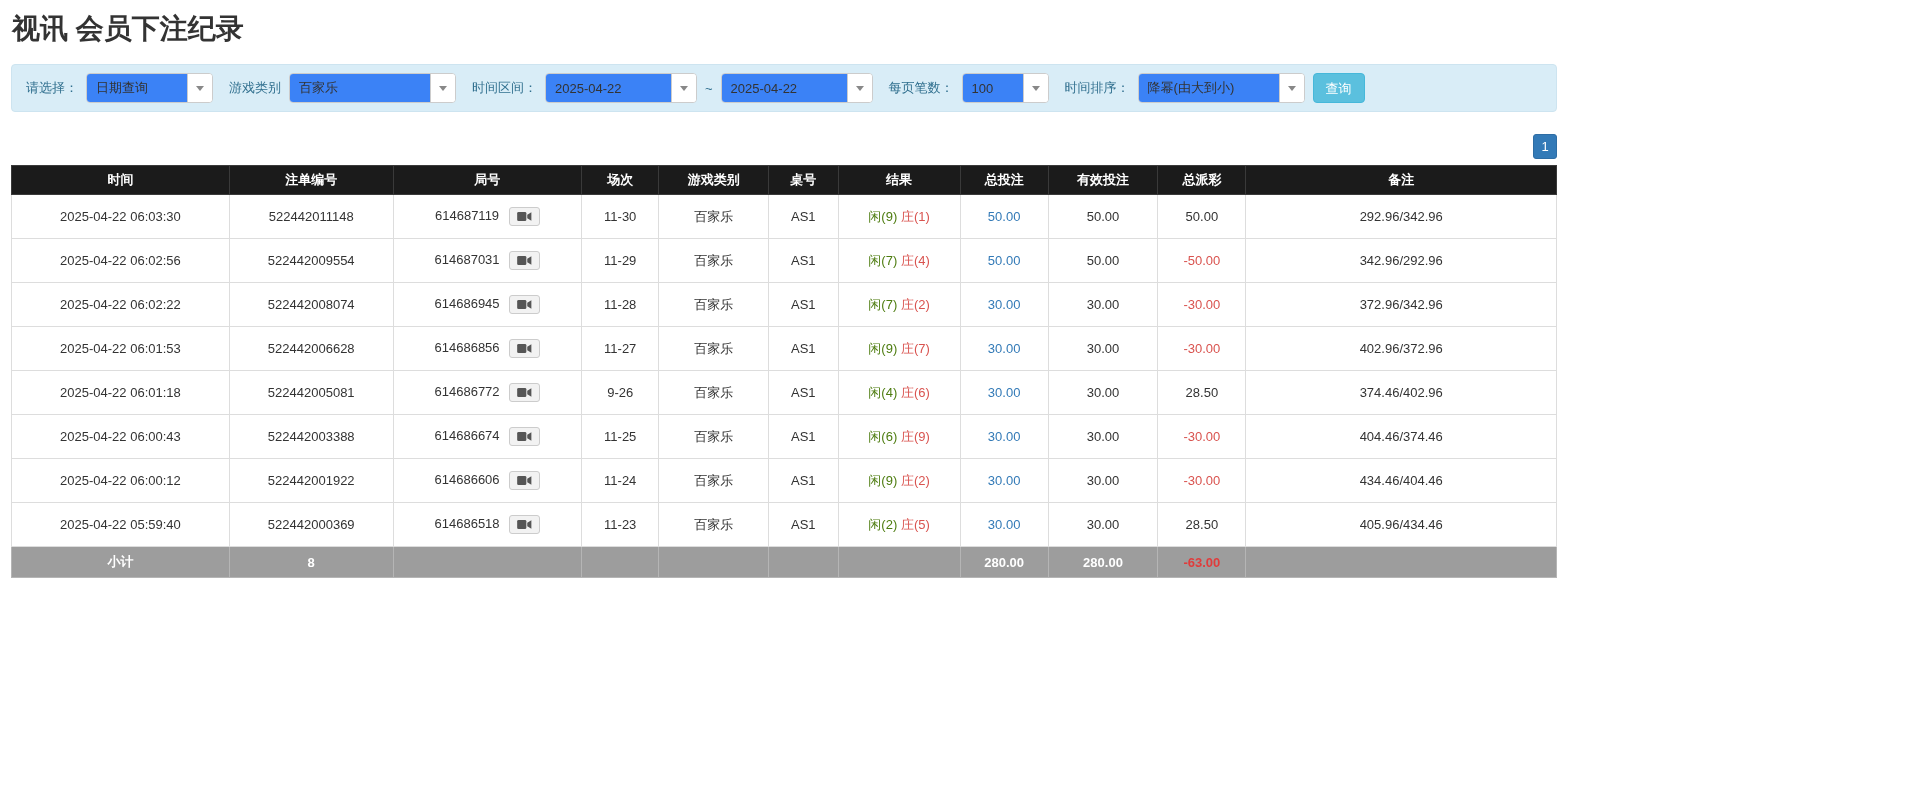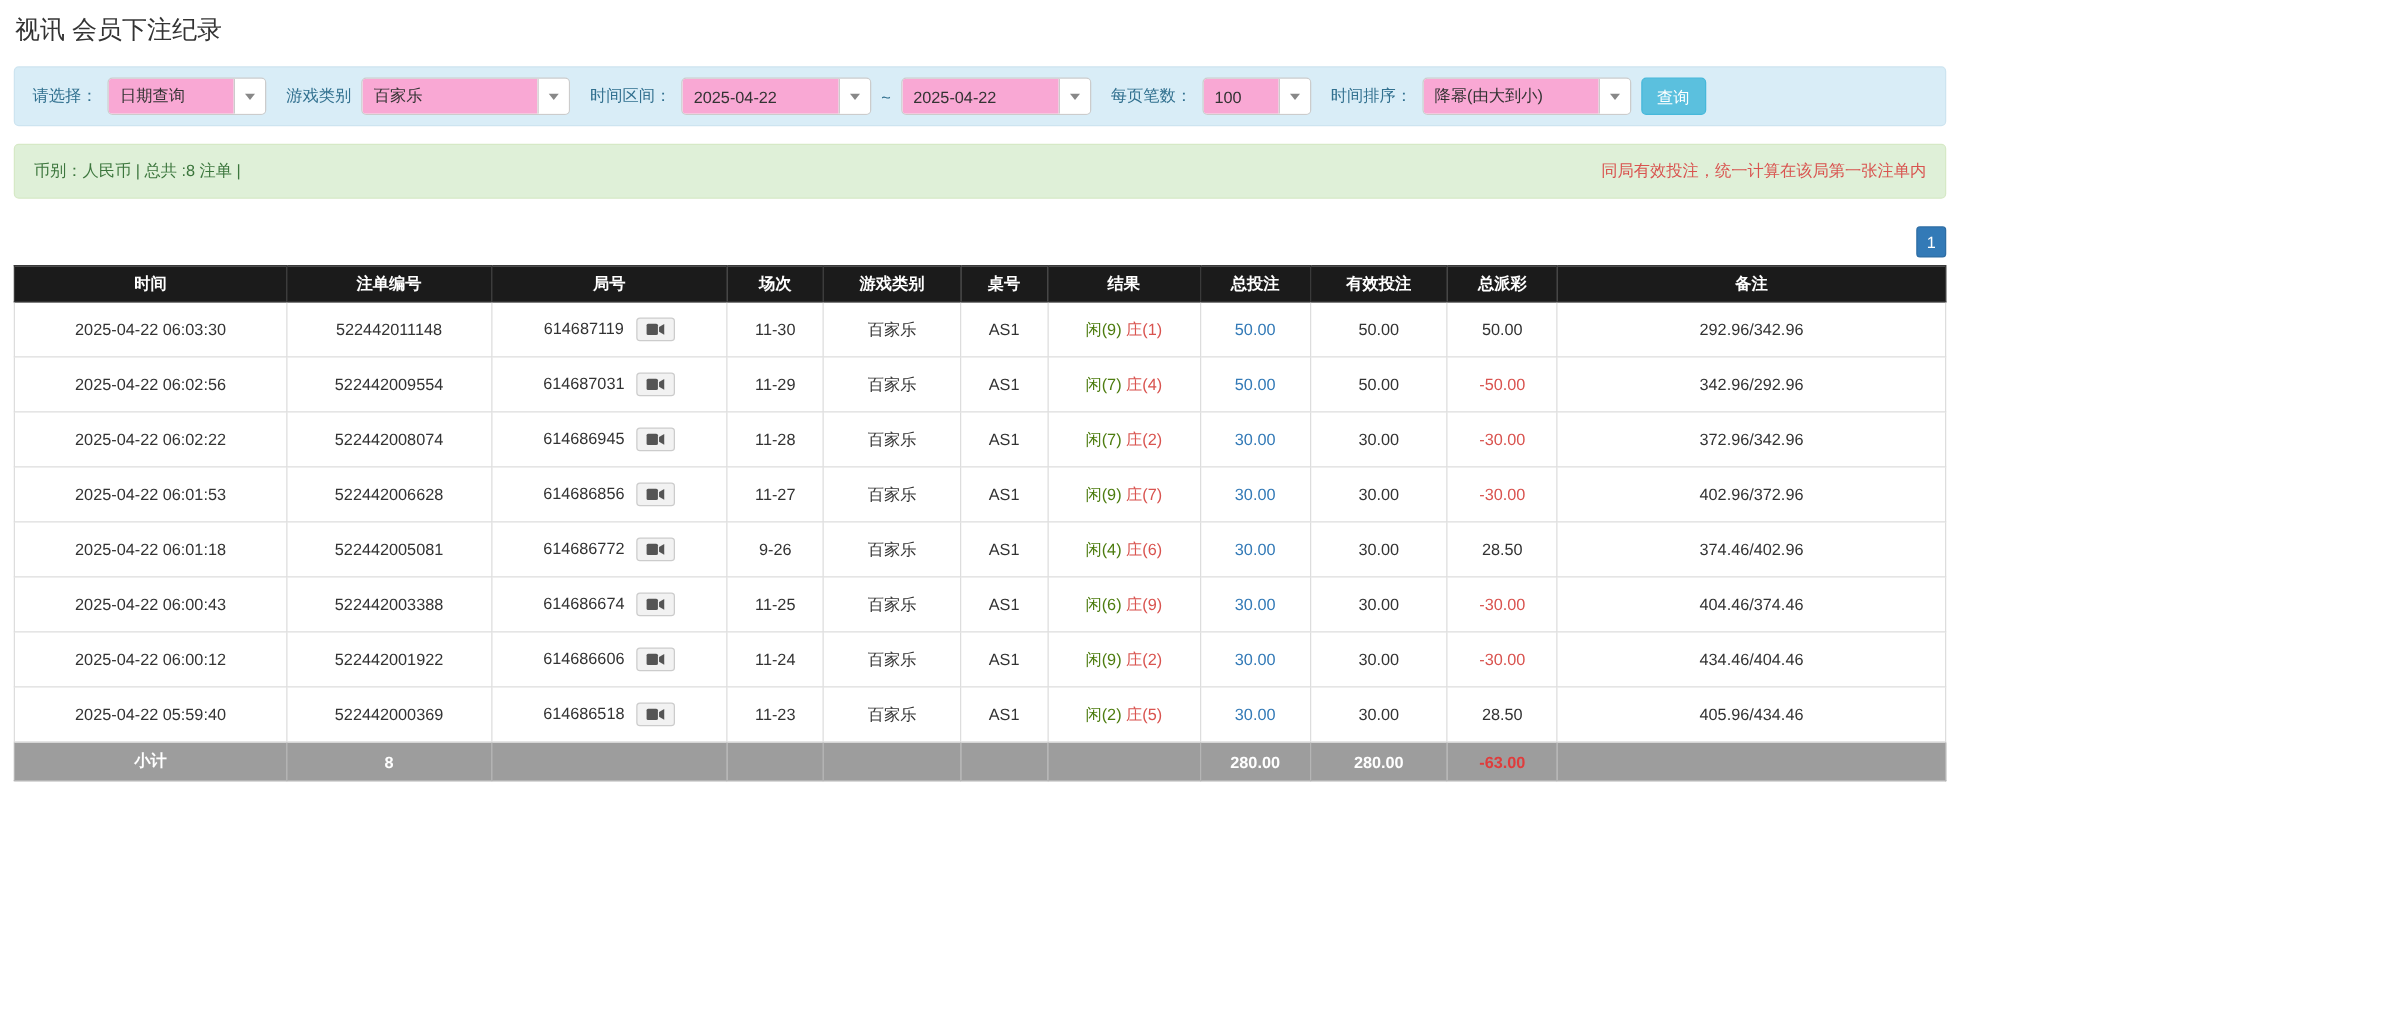--- a/index.html
+++ b/index.html
@@ -6,21 +6,21 @@
   body {
     font-family: "Liberation Sans", "DejaVu Sans", sans-serif;
     background: #fff;
     color: #333;
     font-size: 13px;
   }
   .page { width: 1919px; min-height: 810px; background: #fff; }
   .page-header {
     padding: 10px 12px 8px 12px;
   }
-  .page-title { font-size: 20px; font-weight: 400; color: #333; }
+  .page-title { font-size: 28px; font-weight: 700; color: #333; }
 
   
   .filter-bar {
     margin: 8px 11px 0 11px;
     width: 1546px;
     background: #d9edf7;
     border: 1px solid #cde4f0;
     border-radius: 4px;
     padding: 8px 14px;
     display: flex;
@@ -37,21 +37,21 @@
     border-radius: 4px;
     height: 30px;
     overflow: hidden;
   }
   .combo input {
     border: none; outline: none;
     padding: 0 9px;
     font-size: 13px;
     color: #333;
     font-family: inherit;
-    background: #f9a8d4;
+    background: #3b82f6;
   }
   .caret-btn {
     width: 25px;
     border: none;
     border-left: 1px solid #ccc;
     background: #fff;
     display: flex; align-items: center; justify-content: center;
     cursor: pointer;
   }
   .caret {
@@ -215,24 +215,20 @@
     <span class="combo w-sort">
       <input type="text" value="降幂(由大到小)" style="">
       <button class="caret-btn">
           <span class="caret"></span>
         </button>
     </span>
 
     <button class="search-button">查询</button>
   </div>
 
-  <div class="summary-bar">
-    <span class="summary-left">币别：人民币 | 总共 :8 注单 |</span>
-    <span class="summary-right">同局有效投注，统一计算在该局第一张注单内</span>
-  </div>
 
   <div class="pagination-row">
     <button class="page-btn">1</button>
   </div>
 
   <table class="records">
     <colgroup>
       <col style="width:14.1%">
         <col style="width:10.6%">
         <col style="width:12.2%">

